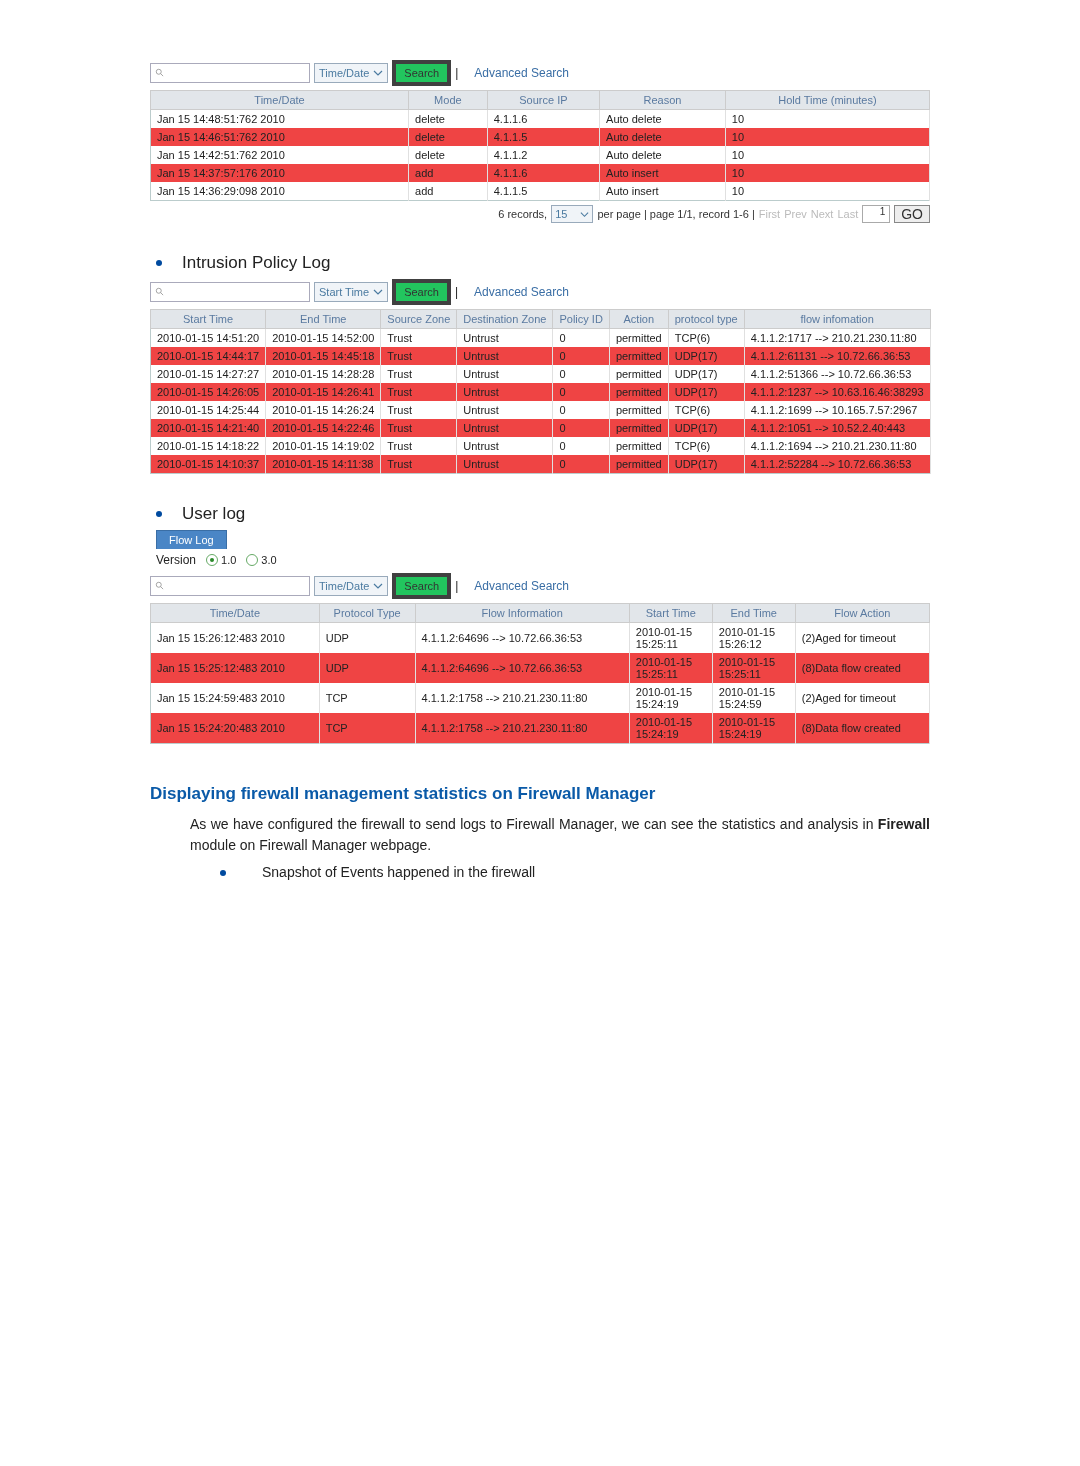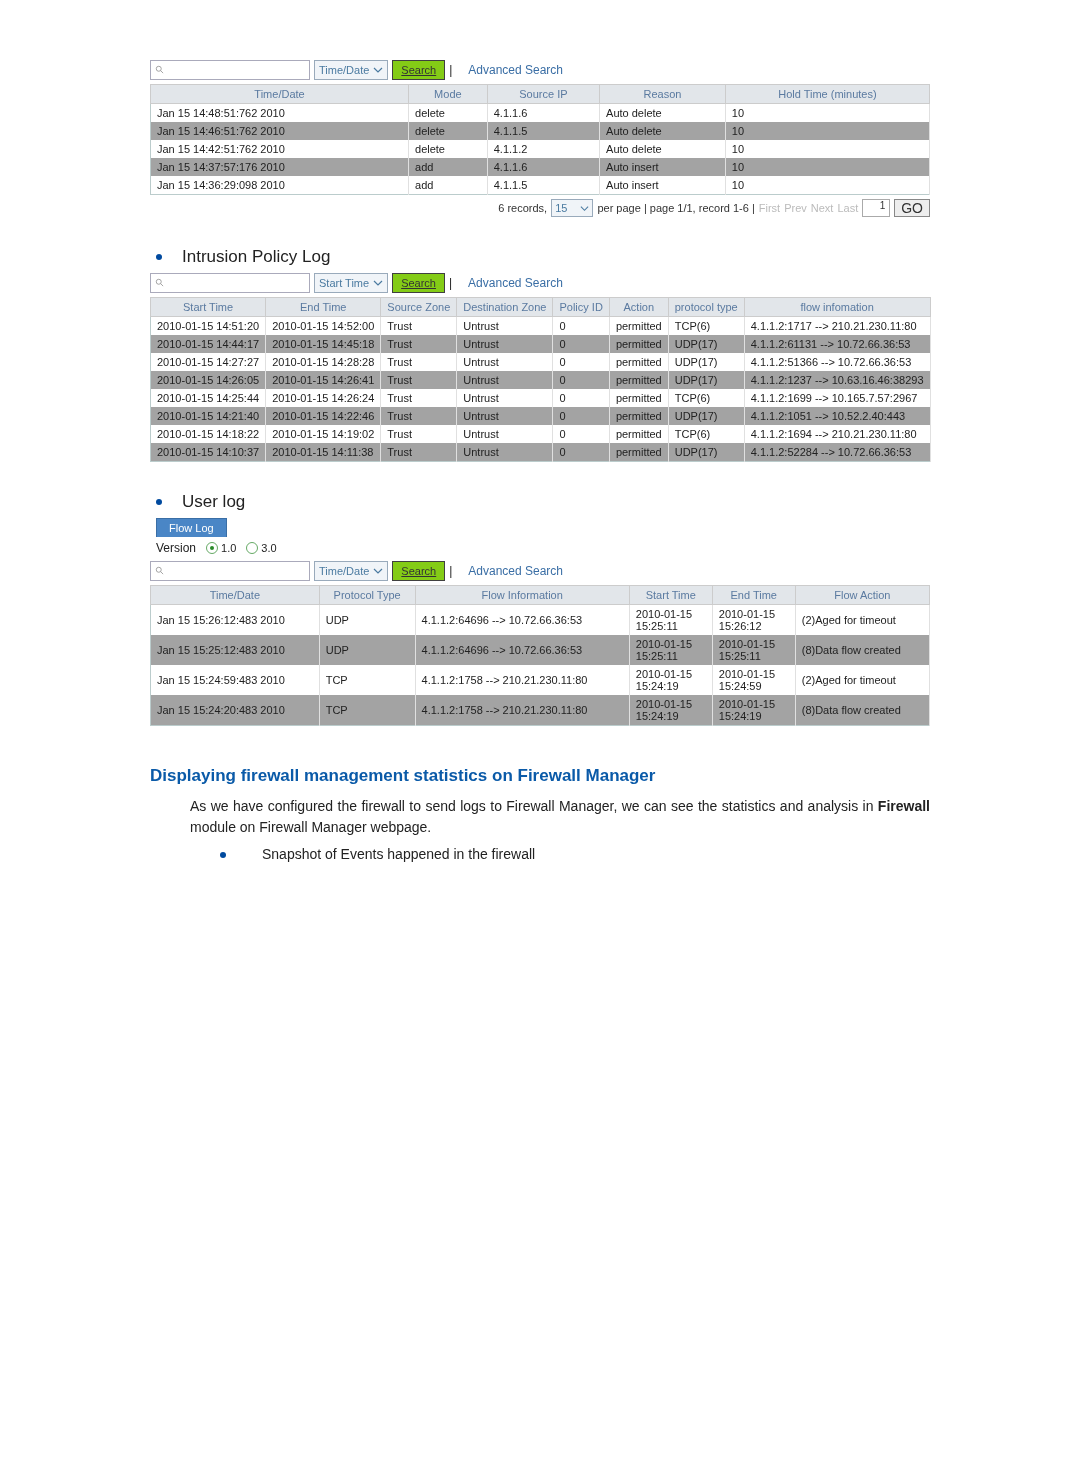--- a/index.html
+++ b/index.html
@@ -3,27 +3,27 @@
 <meta charset="utf-8">
 <style>
   html,body{margin:0;padding:0;background:#fff;font-family:Arial,Helvetica,sans-serif;font-size:12px;color:#222;}
   .page{width:1080px;margin:0 auto;padding:60px 0 40px 0;}
   .inner{padding:0 150px;}
   .search-bar{display:flex;align-items:center;gap:4px;margin-bottom:4px;}
   .search-field{display:inline-flex;align-items:center;border:1px solid #aab;background:#fff;height:18px;width:150px;padding:0 4px;font-size:11px;color:#666;}
   .search-icon{width:10px;height:10px;margin-right:4px;}
   .dropdown{border:1px solid #9ab;background:#f0f4f8;color:#4a7aa0;font-size:11px;height:18px;display:inline-flex;align-items:center;padding:0 4px;gap:4px;}
   .dropdown .chev{width:10px;height:10px;}
-  .btn{border:1px solid #404040;background:#84cc16;font-size:11px;height:18px;padding:0 8px;display:inline-flex;align-items:center;color:#333;text-decoration:underline;}
+  .btn{border:4px solid #404040;background:#22c55e;font-size:11px;height:18px;padding:0 8px;display:inline-flex;align-items:center;color:#333;}
   .link{color:#3a6ea5;font-size:12px;}
   .adv-link{margin-left:12px;}
   table.grid{width:100%;border-collapse:collapse;font-size:11px;margin-top:2px;border:1px solid #bcc;}
   table.grid th{background:#e2e6ea;color:#5a7aa0;font-weight:normal;border:1px solid #ccc;padding:3px 6px;text-align:center;white-space:nowrap;}
   table.grid td{padding:3px 6px;white-space:nowrap;border-right:1px solid #e0e0e0;}
-  table.grid tr.alt td{background:#a3a3a3;}
+  table.grid tr.alt td{background:#ef4444;}
   .pager{font-size:11px;color:#333;margin-top:4px;display:flex;justify-content:flex-end;align-items:center;gap:4px;}
   .pager .faded{color:#bbb;}
   .pager .pgbox{border:1px solid #aaa;background:#fff;padding:0 4px 0 0;height:16px;width:22px;text-align:right;font-size:10px;}
   .pager-drop{border:1px solid #9ab;background:#f0f4f8;color:#4a7aa0;font-size:11px;height:16px;display:inline-flex;align-items:center;padding:0 3px;gap:13px;}
   .pager-drop .chev{width:9px;height:9px;}
   .go-btn{border:1px solid #888;background:#eee;font-size:14px;padding:0 6px;height:16px;display:inline-flex;align-items:center;}
   .section-head{display:flex;align-items:baseline;gap:2px;margin:30px 0 6px 6px;}
   .bullet{width:6px;height:6px;background:#004a9f;border-radius:50%;display:inline-block;margin-right:18px;flex:0 0 auto;position:relative;top:-2px;}
   .section-title{font-size:17px;color:#222;}
   .tab{display:inline-block;background:#4a86c6;color:#fff;font-size:11px;padding:3px 12px;border:1px solid #3a6ea5;border-bottom:none;margin-bottom:0;}

